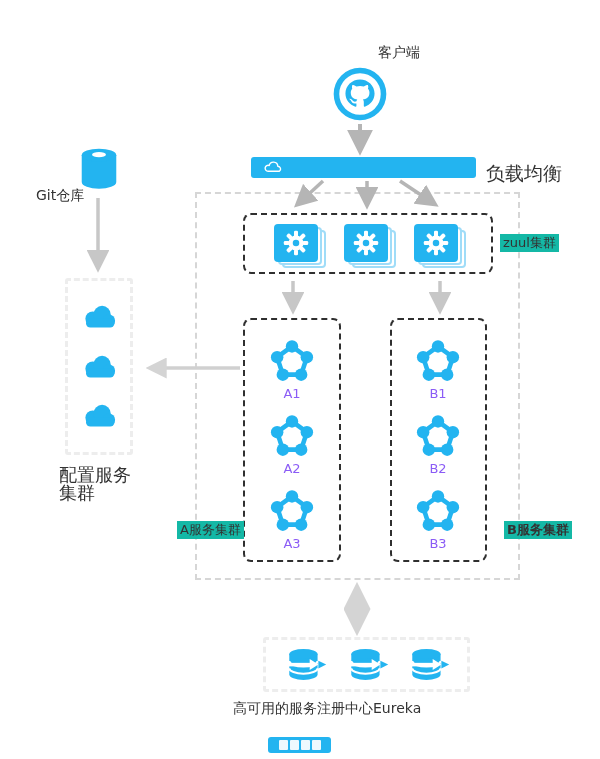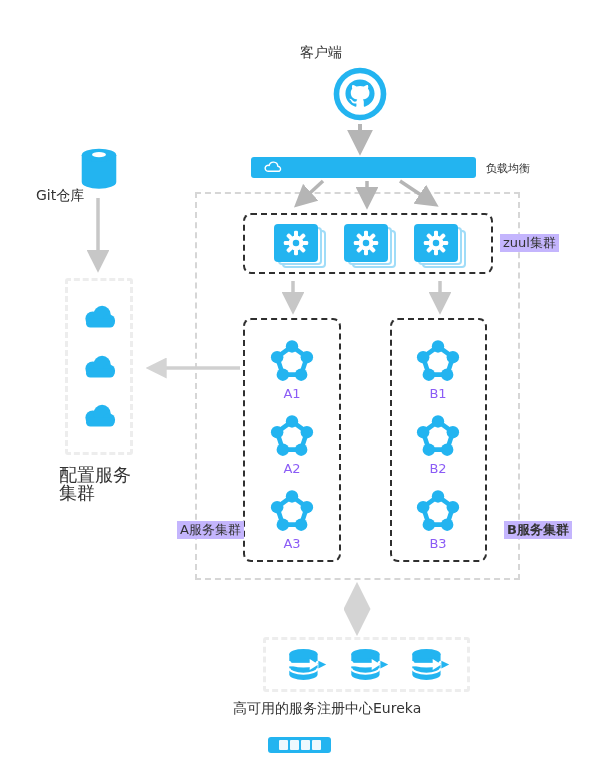--- a/index.html
+++ b/index.html
@@ -1,29 +1,29 @@
 <!DOCTYPE html>
 <html><head>
 <meta charset="utf-8">
 <style>
   html,body{margin:0;padding:0;background:#fff;}
   .canvas{position:relative;width:600px;height:759px;background:#fff;overflow:hidden;
           font-family:"DejaVu Sans","Liberation Sans",sans-serif;color:#333;}
   .abs{position:absolute;}
   .lbl{position:absolute;font-size:13px;color:#333;white-space:nowrap;}
-  .lbl-bg{background:#c4b5fd;padding:0 3px;}
-
-  
-  .client-label{left:300px;top:44px;width:120px;text-align:left;font-size:14px;}
+  .lbl-bg{background:#14b8a6;padding:0 3px;}
+
+  
+  .client-label{left:300px;top:44px;width:120px;text-align:right;font-size:14px;}
   .client-icon{left:332px;top:66px;width:56px;height:56px;}
 
   
   .lb-bar{left:251px;top:157px;width:225px;height:21px;background:#23b4f0;border-radius:3px;
           display:flex;align-items:center;padding-left:12px;box-sizing:border-box;}
-  .lb-label{left:486px;top:161px;font-size:11px;}
+  .lb-label{left:486px;top:161px;font-size:19px;}
 
   
   .big-box{left:195px;top:192px;width:325px;height:388px;border:2px dashed #d6d6d6;box-sizing:border-box;}
 
   
   .zuul-box{left:243px;top:213px;width:250px;height:61px;border:2px dashed #2f2f2f;border-radius:8px;box-sizing:border-box;}
   .zuul-label{left:500px;top:234px;}
   .stack{position:absolute;width:44px;height:38px;top:224px;}
   .stack .layer{position:absolute;width:100%;height:100%;border:2px solid #9fdcf8;background:#fff;border-radius:4px;box-sizing:border-box;}
   .stack .l3{left:8px;top:6px;}

